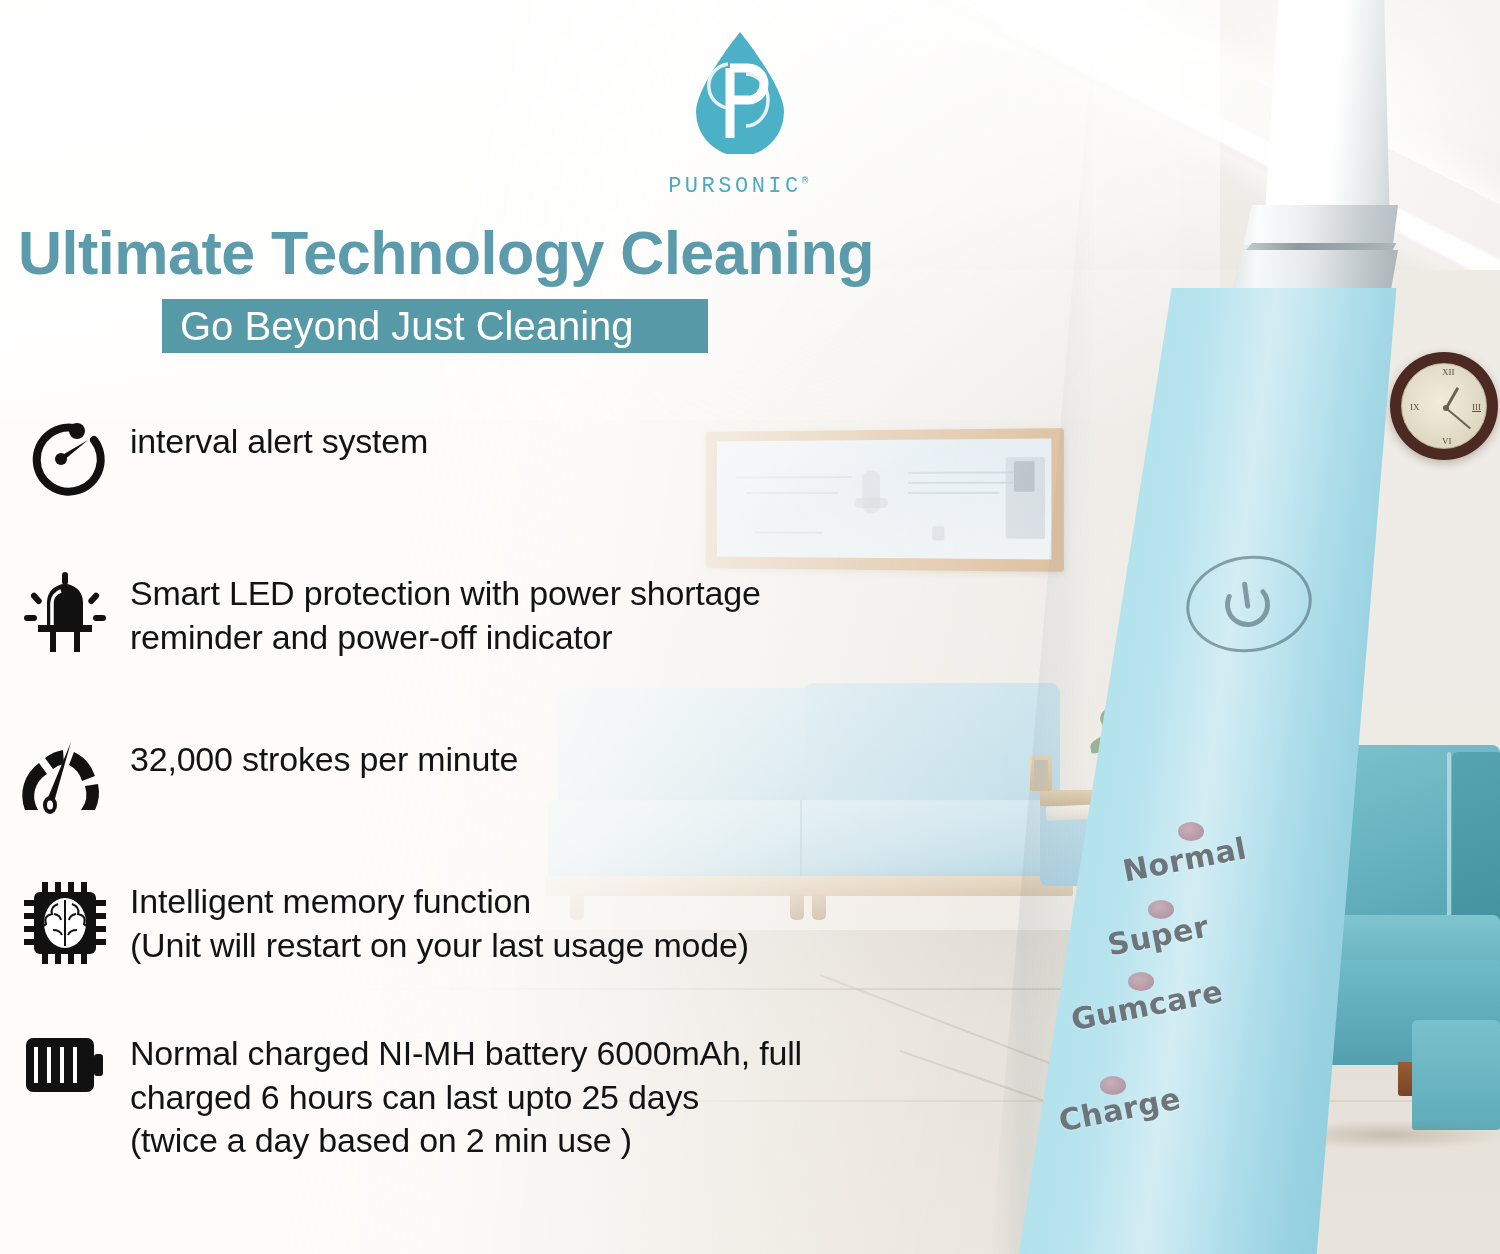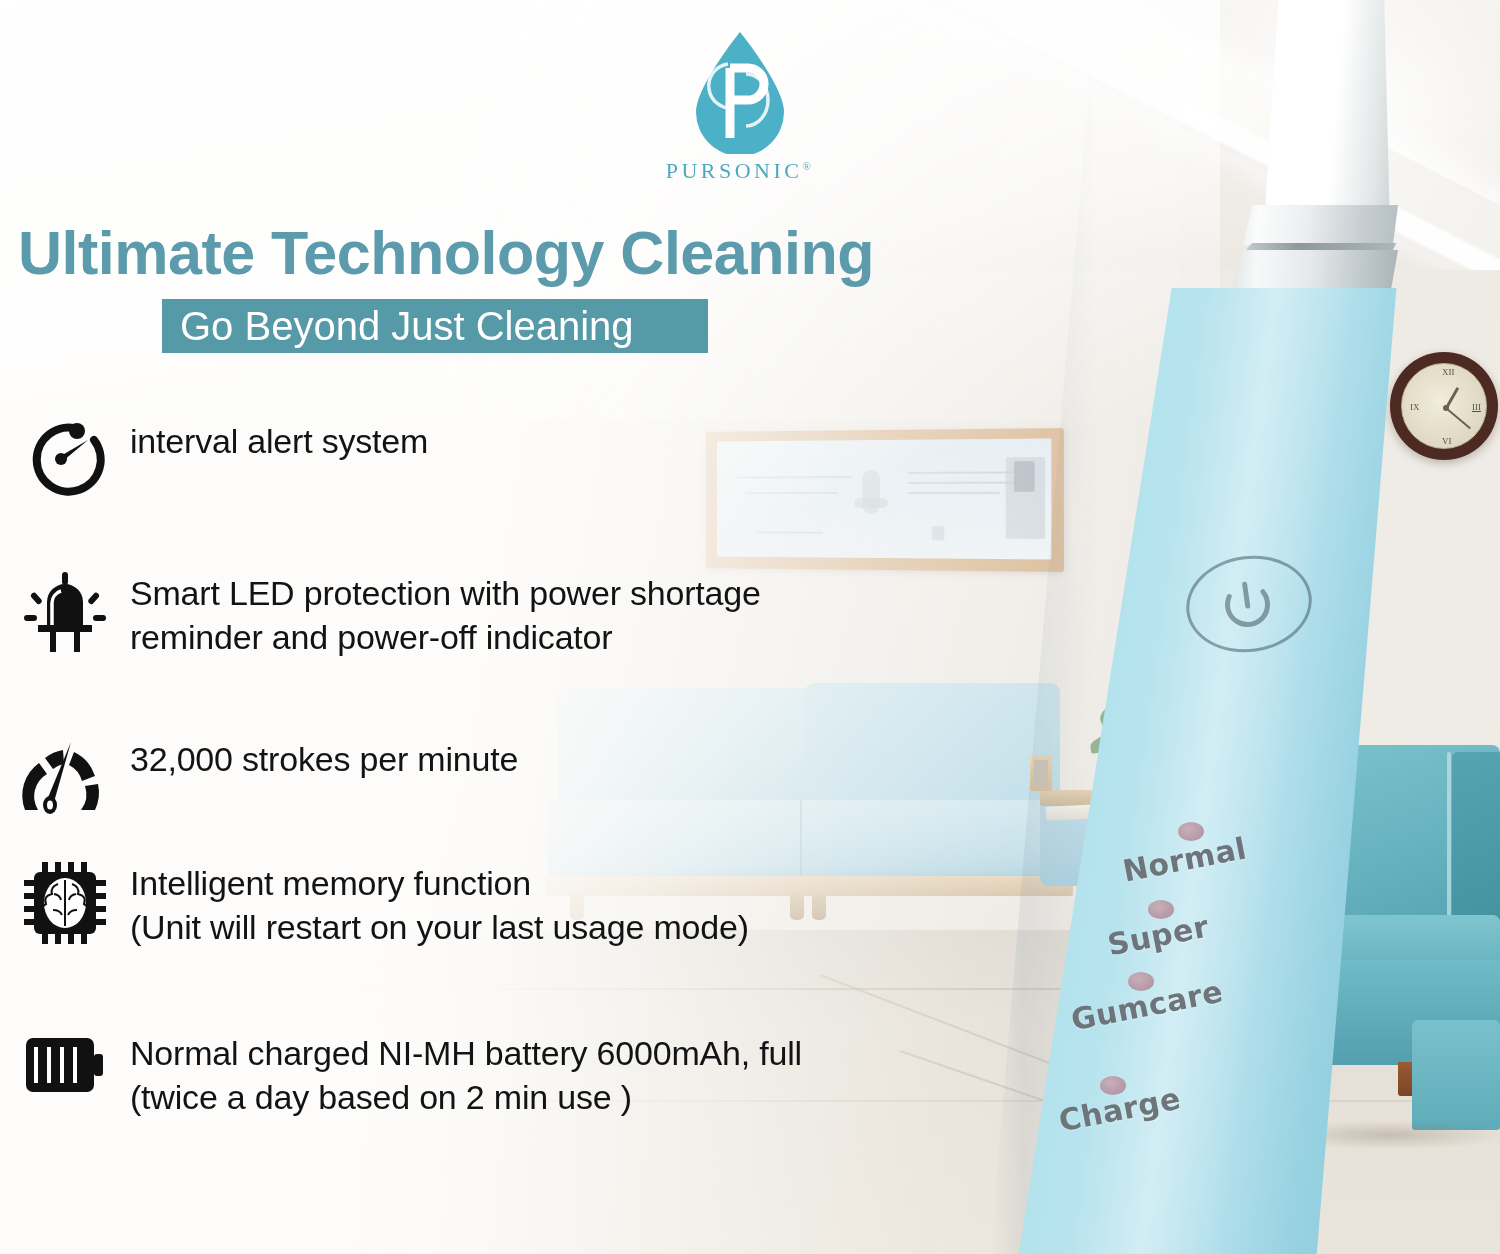--- a/index.html
+++ b/index.html
@@ -265,21 +265,21 @@
     white-space:nowrap;
   }
 
   
   .logo-wrap {
     position:absolute; left:660px; top:28px; width:160px; text-align:center;
   }
   .drop { width:112px; height:126px; margin:0 auto; display:block; }
   .brand {
     font-size:22px; letter-spacing:3.5px; color:#4fa9be;
-    font-family:Liberation Serif, serif; font-weight:400; margin-top:4px;
+    font-family:Liberation Mono, monospace; font-weight:400; margin-top:20px;
     position:relative; display:inline-block;
   }
   .brand-reg { font-size:11px; vertical-align:super; }
 
   h1.headline {
     position:absolute; left:18px; top:218px;
     font-size:61px; font-weight:700; color:#5b9bab;
     letter-spacing:-.5px; white-space:nowrap;
     font-family:"Liberation Sans", sans-serif;
   }
@@ -298,21 +298,21 @@
   .f-icon { width:130px; flex:0 0 130px; display:flex; justify-content:center; }
   .f-text {
     font-size:34px; line-height:1.28; color:#111315; padding-top:2px;
     font-family:"Liberation Sans", sans-serif; letter-spacing:-.2px;
   }
   .f-text .l { display:block; white-space:nowrap; }
 
   #f1 { position:absolute; left:0; top:18px; }
   #f2 { position:absolute; left:0; top:170px; }
   #f3 { position:absolute; left:0; top:336px; }
-  #f4 { position:absolute; left:0; top:460px; }
+  #f4 { position:absolute; left:0; top:478px;align-items:center; }
   #f5 { position:absolute; left:0; top:630px; }
 </style>
 </head>
 <body>
 
 <div class="stage">
 
   <div class="photo">
 
     <div class="ceiling"></div>
@@ -546,18 +546,19 @@
             <rect x="16" y="17" width="9" height="36"></rect>
             <rect x="29" y="17" width="9" height="36"></rect>
             <rect x="42" y="17" width="9" height="36"></rect>
             <rect x="55" y="17" width="9" height="36"></rect>
           </g>
           <rect x="72" y="24" width="9" height="22" rx="3" fill="#111"></rect>
         </svg>
       </div>
       <div class="f-text">
         <span class="l">Normal charged NI-MH battery 6000mAh, full</span>
+        <span class="l">charged 6 hours can last upto 25 days</span>
         <span class="l">(twice a day based on 2 min use )</span>
       </div>
     </div>
 
   </div>
 </div>
 
 </body></html>

